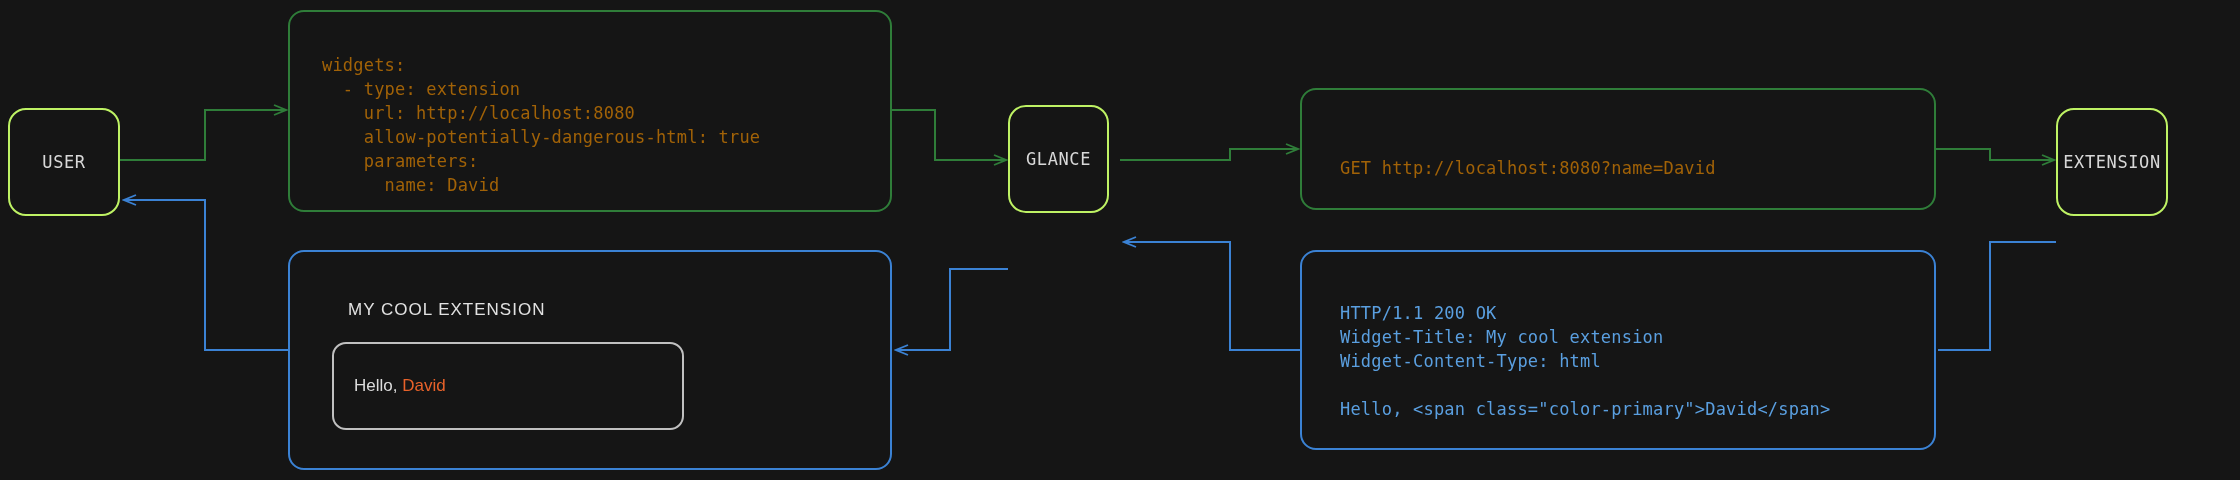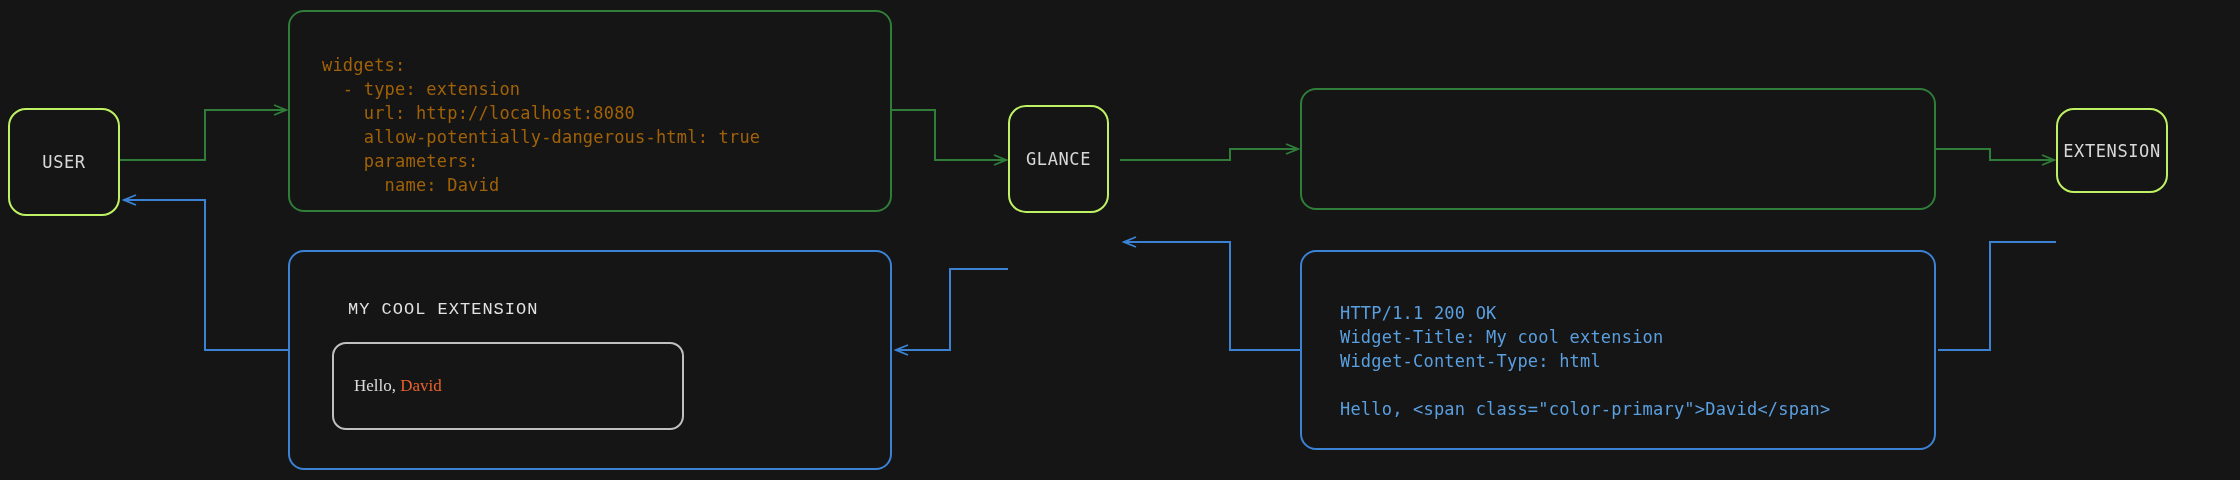--- a/index.html
+++ b/index.html
@@ -33,21 +33,21 @@
     display: flex;
     align-items: center;
     justify-content: center;
     color: #d8d8d8;
     font-size: 17px;
     letter-spacing: 0.6px;
     font-family: "DejaVu Sans Mono", "Liberation Mono", monospace;
   }
   #node-user      { left: 8px;    top: 108px; width: 112px; height: 108px; }
   #node-glance    { left: 1008px; top: 105px; width: 101px; height: 108px; }
-  #node-extension { left: 2056px; top: 108px; width: 112px; height: 85px; }
+  #node-extension { left: 2056px; top: 108px; width: 112px; height: 108px; }
 
   
   .panel {
     position: absolute;
     box-sizing: border-box;
     border-radius: 16px;
     background: #151515;
     border-width: 2px;
     border-style: solid;
   }
@@ -67,40 +67,40 @@
 
   #panel-yaml     { left: 288px;  top: 10px;  width: 604px; height: 202px; }
   #yaml-text      { left: 322px;  top: 36px; }
 
   #panel-widget   { left: 288px;  top: 250px; width: 604px; height: 220px; }
   #widget-title {
     position: absolute;
     left: 348px;
     top: 300px;
     color: #e2e2e2;
-    font-family: Liberation Mono, monospace;
+    font-family: Liberation Sans, sans-serif;
     font-size: 17px;
     letter-spacing: 1px;
   }
   #widget-card {
     position: absolute;
     left: 332px;
     top: 342px;
     width: 352px;
     height: 88px;
     box-sizing: border-box;
     border: 2px solid #c0c0c0;
     border-radius: 14px;
     background: #151515;
   }
   #widget-card-text {
     position: absolute;
     left: 354px;
     top: 376px;
-    font-family: Liberation Serif, serif;
+    font-family: Liberation Sans, sans-serif;
     font-size: 17px;
     color: #dcdcdc;
     white-space: pre;
   }
   #widget-card-text .accent { color: #e8622a; }
 
   #panel-request  { left: 1300px; top: 88px;  width: 636px; height: 122px; }
   #request-text   { left: 1340px; top: 139px; }
 
   #panel-response { left: 1300px; top: 250px; width: 636px; height: 200px; }
@@ -160,20 +160,21 @@
     allow-potentially-dangerous-html: true
     parameters:
       name: David</pre>
 
   <div class="panel blue" id="panel-widget"></div>
   <div id="widget-title">MY COOL EXTENSION</div>
   <div id="widget-card"></div>
   <div id="widget-card-text"><span>Hello, </span><span class="accent">David</span></div>
 
   <div class="panel green" id="panel-request"></div>
+  <pre class="codeblock green" id="request-text">GET http://localhost:8080?name=David</pre>
 
   <div class="panel blue" id="panel-response"></div>
   <pre class="codeblock blue" id="response-text">HTTP/1.1 200 OK
 Widget-Title: My cool extension
 Widget-Content-Type: html
 
 Hello, &lt;span class="color-primary"&gt;David&lt;/span&gt;</pre>
 
 </div>
 

